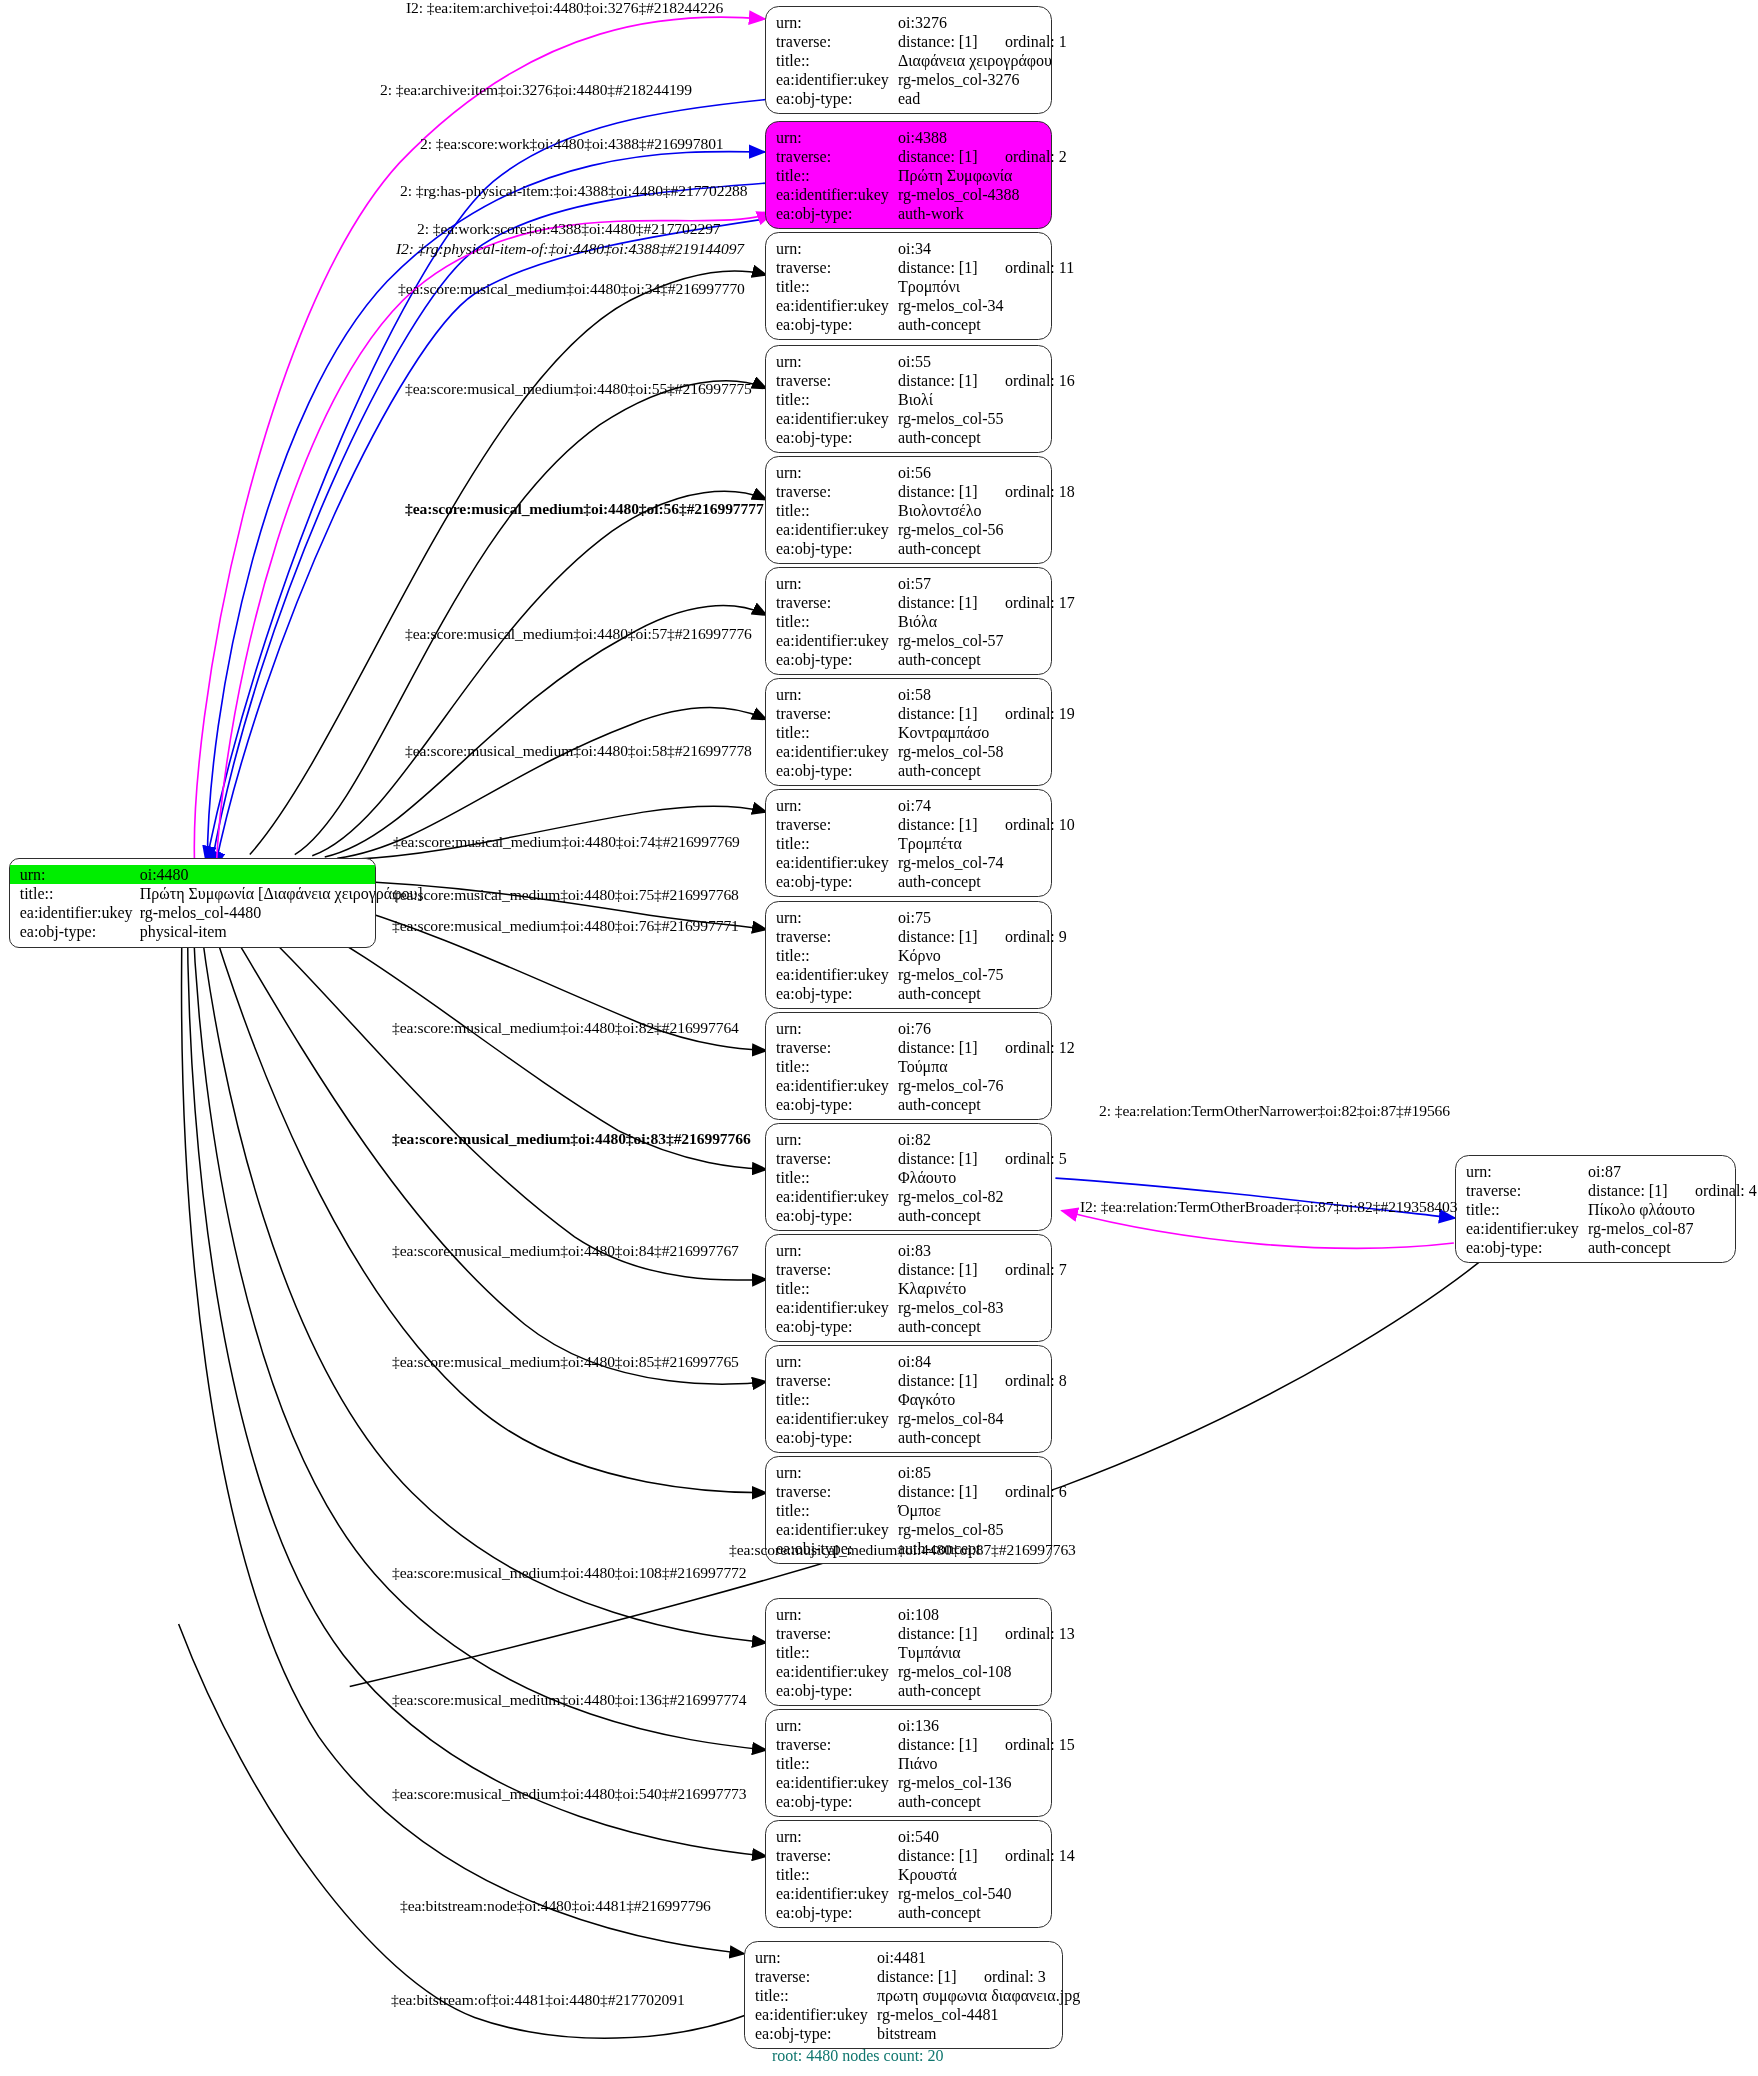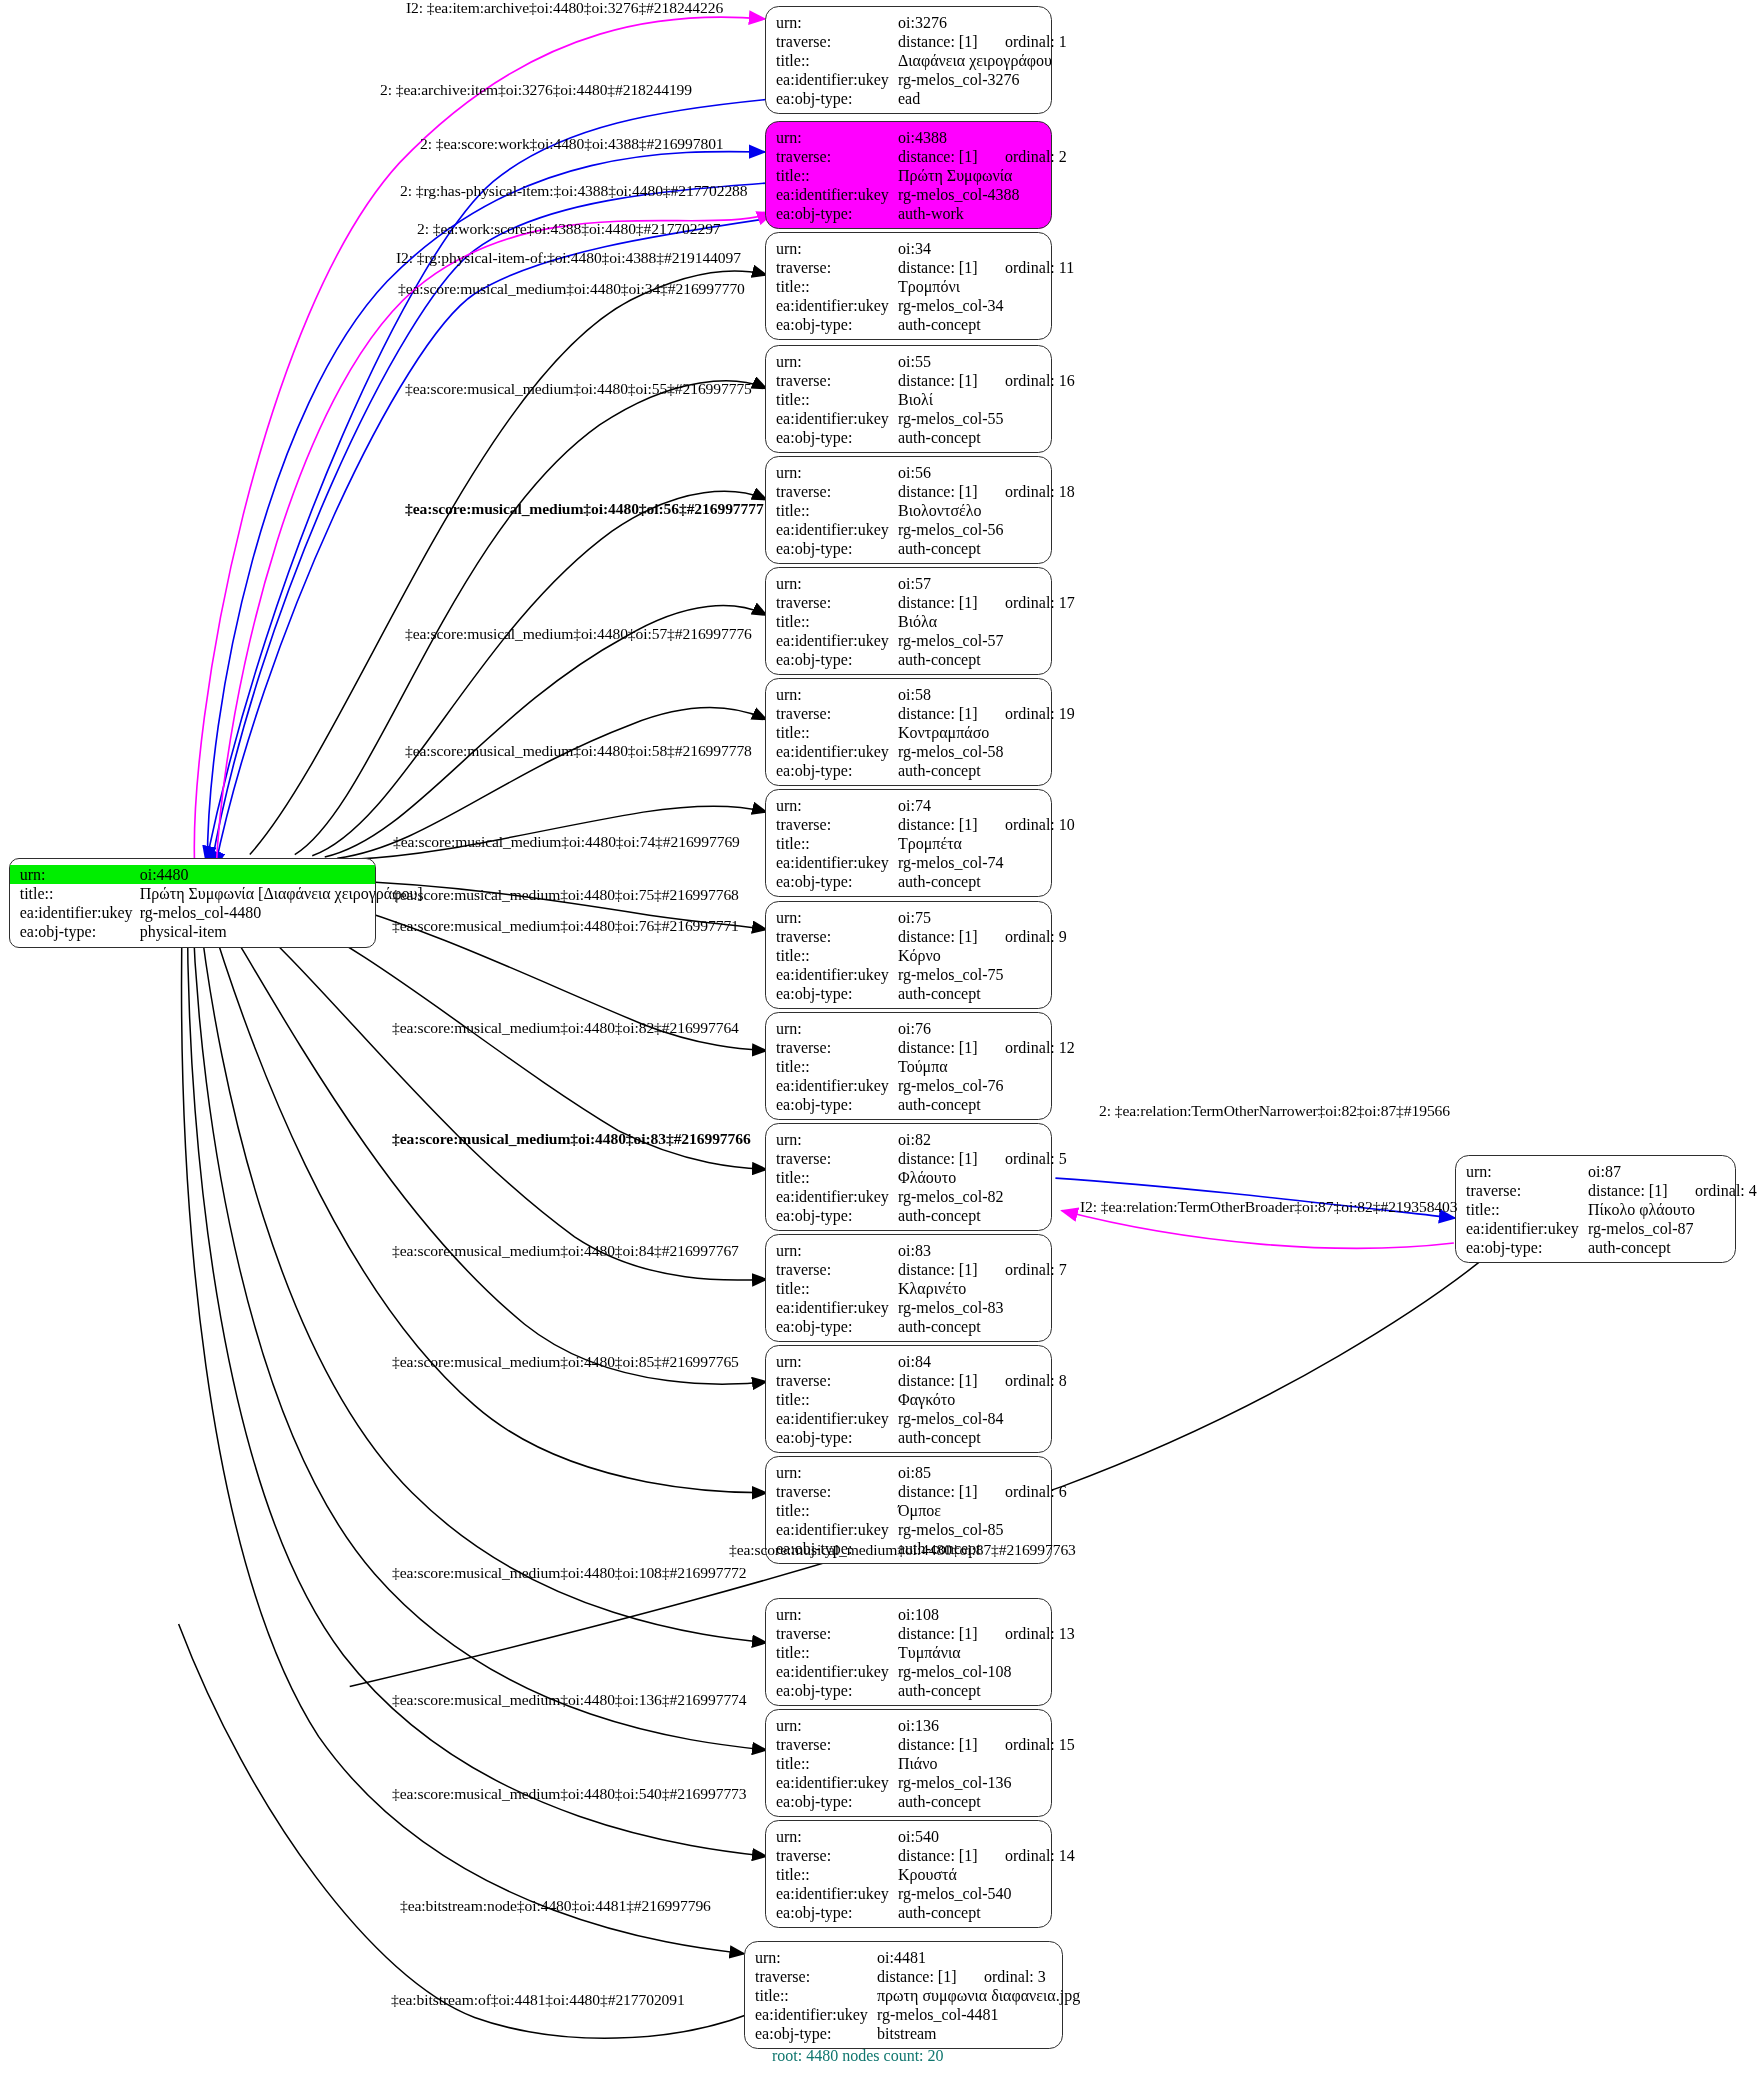--- a/index.html
+++ b/index.html
@@ -544,21 +544,21 @@
         <span class="k">ea:obj-type:</span>
         <span class="v">auth-concept</span>
       </div>
     </div>
 
   <div class="edgelabel" style="left:406px;top:-1.2px;">I2: ‡ea:item:archive‡oi:4480‡oi:3276‡#218244226</div>
   <div class="edgelabel" style="left:380px;top:81px;">2: ‡ea:archive:item‡oi:3276‡oi:4480‡#218244199</div>
   <div class="edgelabel" style="left:420px;top:135px;">2: ‡ea:score:work‡oi:4480‡oi:4388‡#216997801</div>
   <div class="edgelabel" style="left:400px;top:182px;">2: ‡rg:has-physical-item:‡oi:4388‡oi:4480‡#217702288</div>
   <div class="edgelabel" style="left:417px;top:220px;">2: ‡ea:work:score‡oi:4388‡oi:4480‡#217702297</div>
-  <div class="edgelabel" style="left:396px;top:249px;">I2: ‡rg:physical-item-of:‡oi:4480‡oi:4388‡#219144097</div>
+  <div class="edgelabel" style="left:396px;top:240px;font-style:italic;">I2: ‡rg:physical-item-of:‡oi:4480‡oi:4388‡#219144097</div>
   <div class="edgelabel" style="left:398px;top:280px;">‡ea:score:musical_medium‡oi:4480‡oi:34‡#216997770</div>
   <div class="edgelabel" style="left:405px;top:380px;">‡ea:score:musical_medium‡oi:4480‡oi:55‡#216997775</div>
   <div class="edgelabel" style="left:405px;top:500px;font-weight:bold;">‡ea:score:musical_medium‡oi:4480‡oi:56‡#216997777</div>
   <div class="edgelabel" style="left:405px;top:625px;">‡ea:score:musical_medium‡oi:4480‡oi:57‡#216997776</div>
   <div class="edgelabel" style="left:405px;top:742px;">‡ea:score:musical_medium‡oi:4480‡oi:58‡#216997778</div>
   <div class="edgelabel" style="left:393px;top:833px;">‡ea:score:musical_medium‡oi:4480‡oi:74‡#216997769</div>
   <div class="edgelabel" style="left:392px;top:886px;">‡ea:score:musical_medium‡oi:4480‡oi:75‡#216997768</div>
   <div class="edgelabel" style="left:392px;top:917px;">‡ea:score:musical_medium‡oi:4480‡oi:76‡#216997771</div>
   <div class="edgelabel" style="left:392px;top:1019px;">‡ea:score:musical_medium‡oi:4480‡oi:82‡#216997764</div>
   <div class="edgelabel" style="left:392px;top:1130px;font-weight:bold;">‡ea:score:musical_medium‡oi:4480‡oi:83‡#216997766</div>

